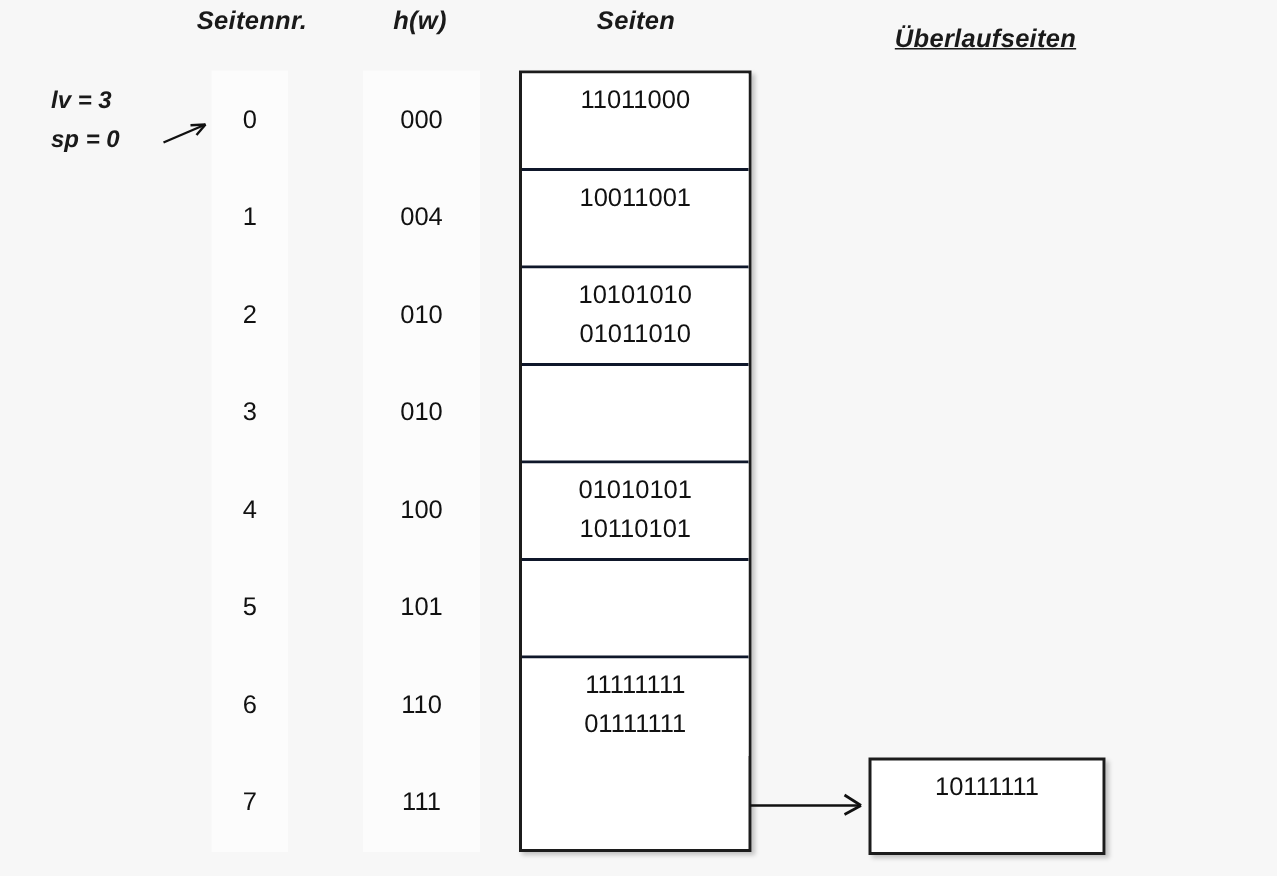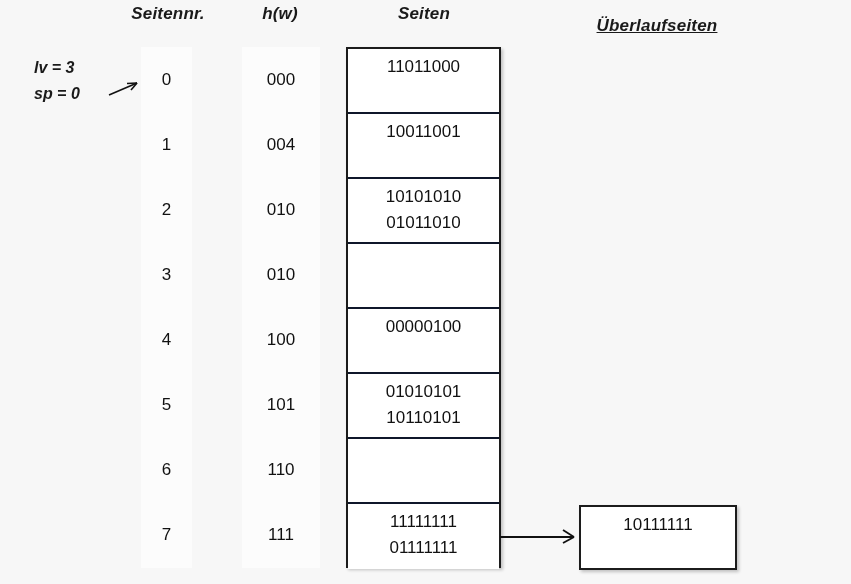--- a/index.html
+++ b/index.html
@@ -194,24 +194,20 @@
     </div>
     <div class="seiten-cell">
       <div class="seiten-line">10101010</div>
       <div class="seiten-line">01011010</div>
     </div>
     <div class="seiten-cell">
       <div class="seiten-line"></div>
       <div class="seiten-line"></div>
     </div>
     <div class="seiten-cell">
-      <div class="seiten-line">00000100</div>
-      <div class="seiten-line"></div>
-    </div>
-    <div class="seiten-cell">
       <div class="seiten-line">01010101</div>
       <div class="seiten-line">10110101</div>
     </div>
     <div class="seiten-cell">
       <div class="seiten-line"></div>
       <div class="seiten-line"></div>
     </div>
     <div class="seiten-cell">
       <div class="seiten-line">11111111</div>
       <div class="seiten-line">01111111</div>

